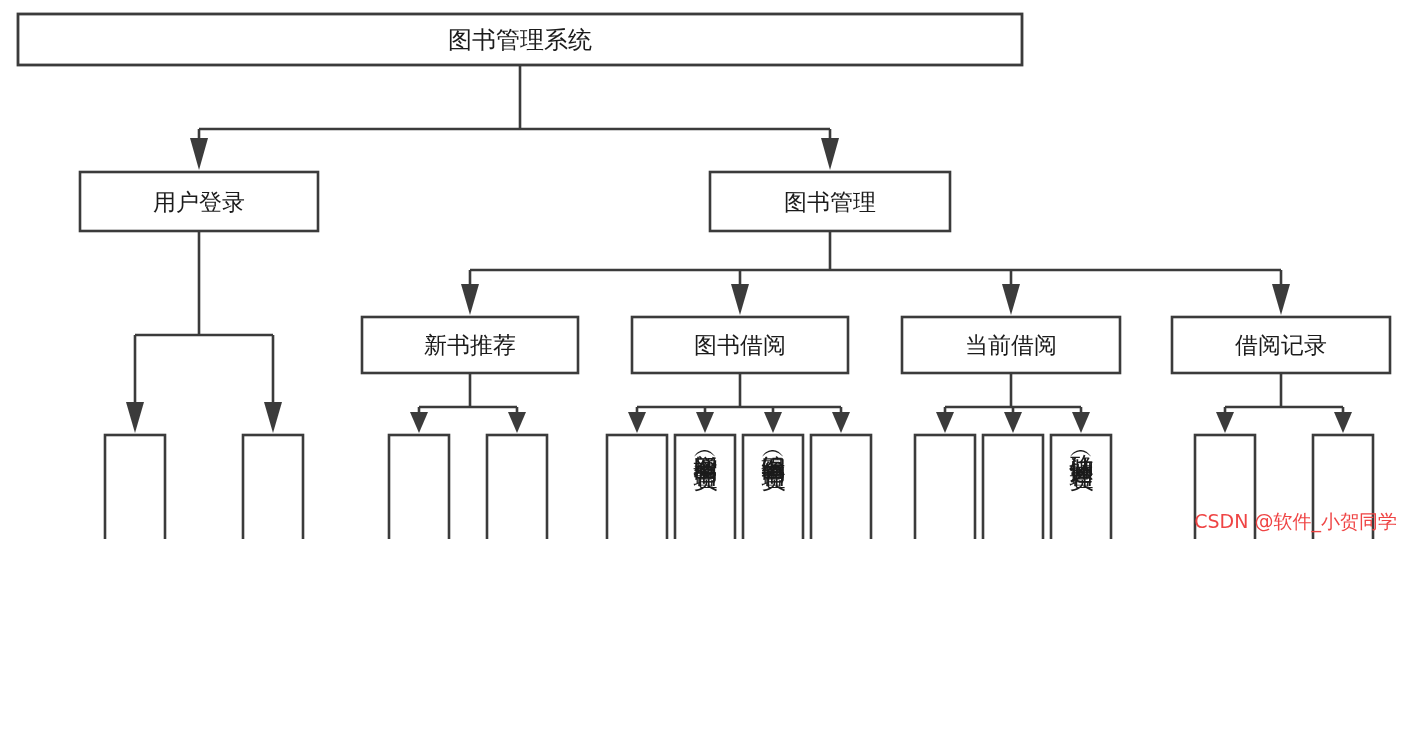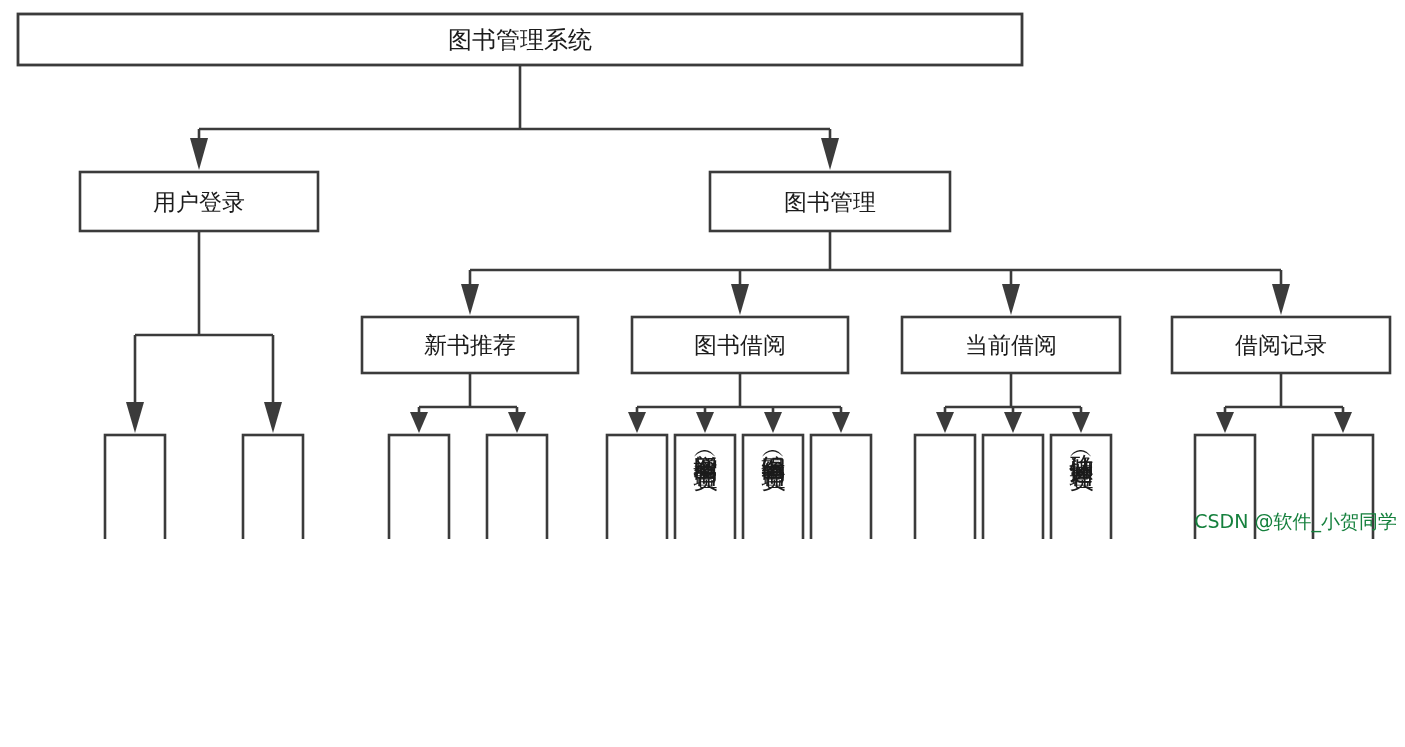--- a/index.html
+++ b/index.html
@@ -77,21 +77,21 @@
     letter-spacing: 2px;
     color: #1b1b1b;
     white-space: nowrap;
   }
   .watermark {
     position: absolute;
     right: 8px;
     bottom: 4px;
     font-family: "DejaVu Sans", "Liberation Sans", sans-serif;
     font-size: 19px;
-    color: #15803d;
+    color: #ef4444;
     white-space: nowrap;
     pointer-events: none;
   }
 </style>
 </head>
 <body>
 
 <div id="diagram-root">
 
   <svg id="tree-svg" viewBox="0 0 1405 747">

